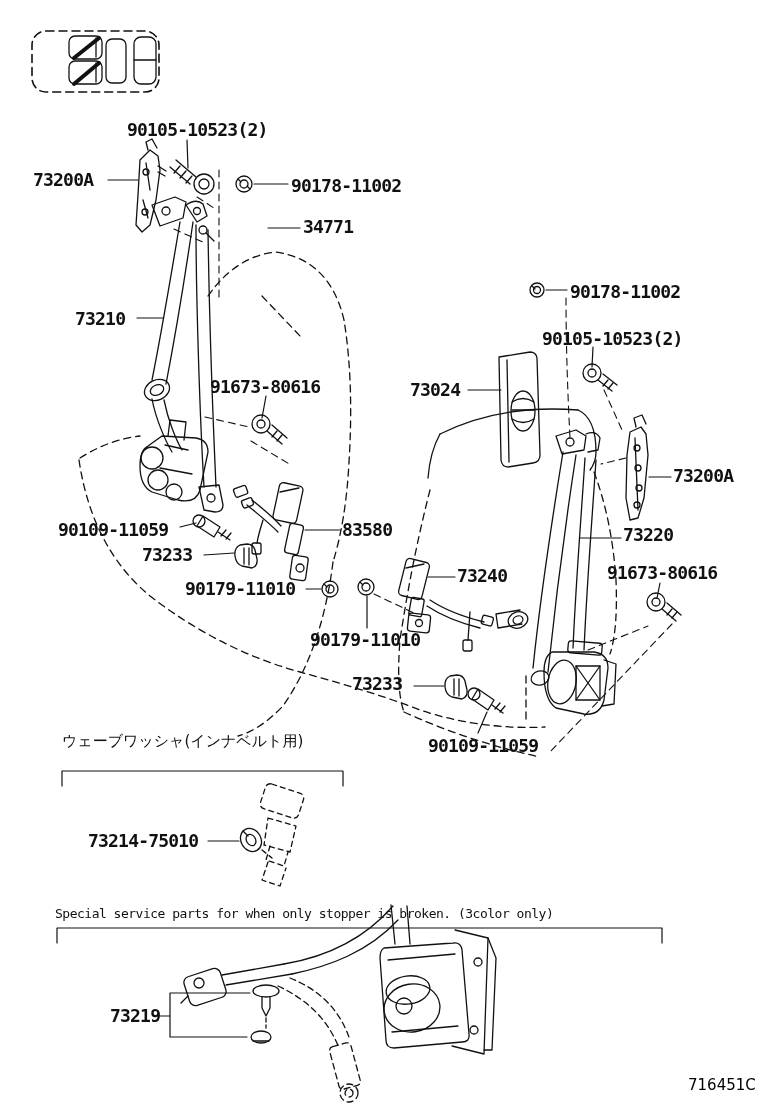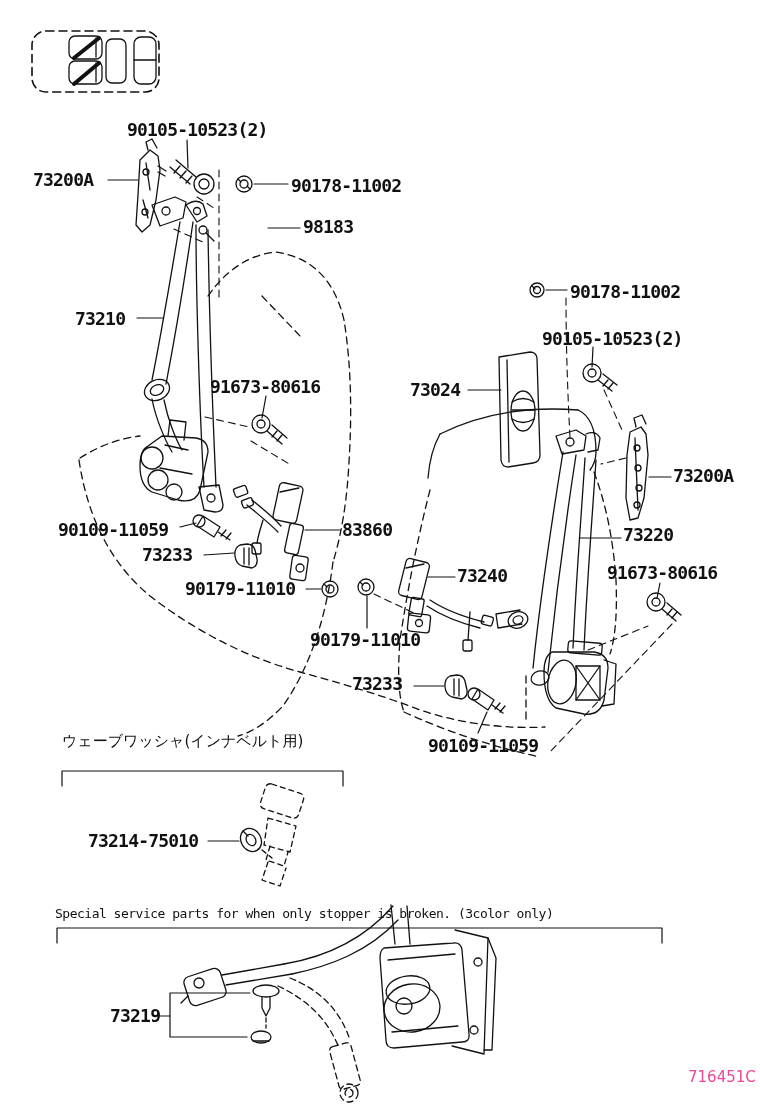--- a/index.html
+++ b/index.html
@@ -8,21 +8,21 @@
   svg{position:absolute;left:0;top:0;}
   .callout{position:absolute;font:bold 18px "DejaVu Sans Mono",monospace;
            letter-spacing:-0.8px;white-space:nowrap;color:#111;}
   .sec-jp{position:absolute;font:15px "DejaVu Sans","Liberation Sans",sans-serif;
           white-space:nowrap;color:#111;text-align:right;}
   .sec-en{position:absolute;font:14px "DejaVu Sans Mono",monospace;
           letter-spacing:-0.5px;white-space:nowrap;color:#111;}
   .sec-en2{position:absolute;font:13px "DejaVu Sans Mono",monospace;
            letter-spacing:-0.5px;white-space:nowrap;color:#111;}
   .pagecode{position:absolute;font:15px "DejaVu Sans","Liberation Sans",sans-serif;
-            white-space:nowrap;color:#ec4899;}
+            white-space:nowrap;color:#000000;margin-top:8px;}
 </style>
 </head>
 <body>
 
 <div id="page">
 
 <svg width="760" height="1112" viewBox="0 0 760 1112" fill="none" stroke="#111" stroke-width="1.3" stroke-linecap="round" stroke-linejoin="round">
 
   <g>
     <rect x="32" y="31" width="127" height="61" rx="14" stroke-dasharray="8 5" stroke-width="1.6"></rect>
@@ -326,26 +326,26 @@
       <path d="M488,938 L496,958 L492,1050 L484,1050"></path>
       <circle cx="478" cy="962" r="4"></circle>
           <circle cx="474" cy="1030" r="4"></circle>
     </g>
   </g>
 </svg>
 
 <div class="callout" style="left:127px;top:119px">90105-10523(2)</div>
 <div class="callout" style="left:33px;top:169px">73200A</div>
 <div class="callout" style="left:291px;top:175px">90178-11002</div>
-<div class="callout" style="left:303px;top:216px">98183</div>
+<div class="callout" style="left:303px;top:216px">34771</div>
 <div class="callout" style="left:75px;top:308px">73210</div>
 <div class="callout" style="left:210px;top:376px">91673-80616</div>
 <div class="callout" style="left:58px;top:519px">90109-11059</div>
 <div class="callout" style="left:142px;top:544px">73233</div>
-<div class="callout" style="left:342px;top:519px">83860</div>
+<div class="callout" style="left:342px;top:519px">83580</div>
 <div class="callout" style="left:185px;top:578px">90179-11010</div>
 
 <div class="callout" style="left:570px;top:281px">90178-11002</div>
 <div class="callout" style="left:542px;top:328px">90105-10523(2)</div>
 <div class="callout" style="left:410px;top:379px">73024</div>
 <div class="callout" style="left:673px;top:465px">73200A</div>
 <div class="callout" style="left:623px;top:524px">73220</div>
 <div class="callout" style="left:607px;top:562px">91673-80616</div>
 <div class="callout" style="left:457px;top:565px">73240</div>
 <div class="callout" style="left:310px;top:629px">90179-11010</div>

